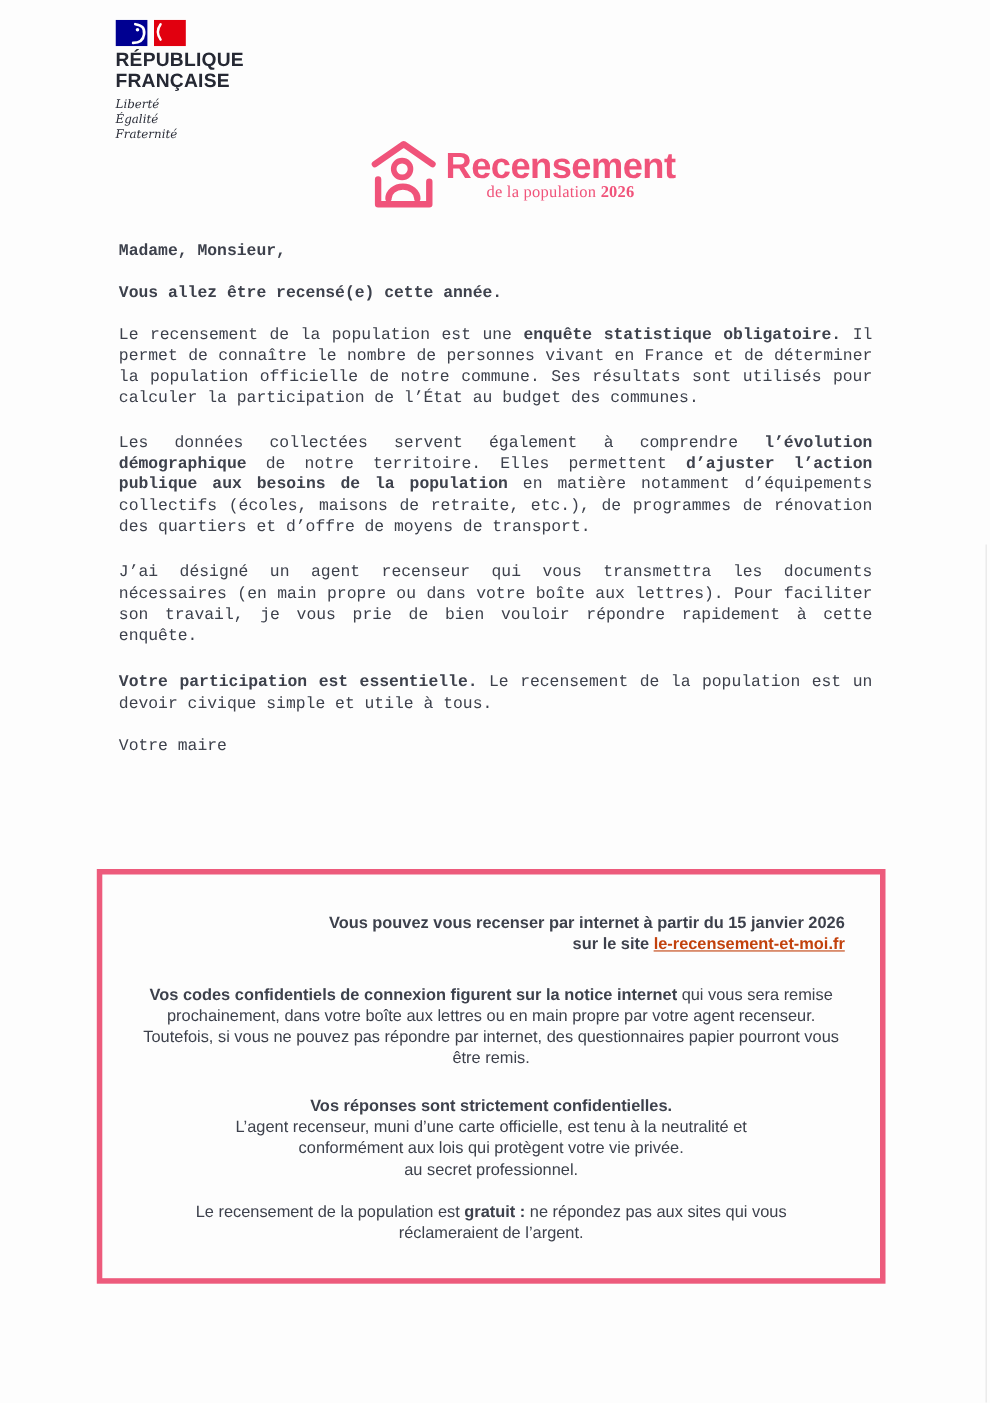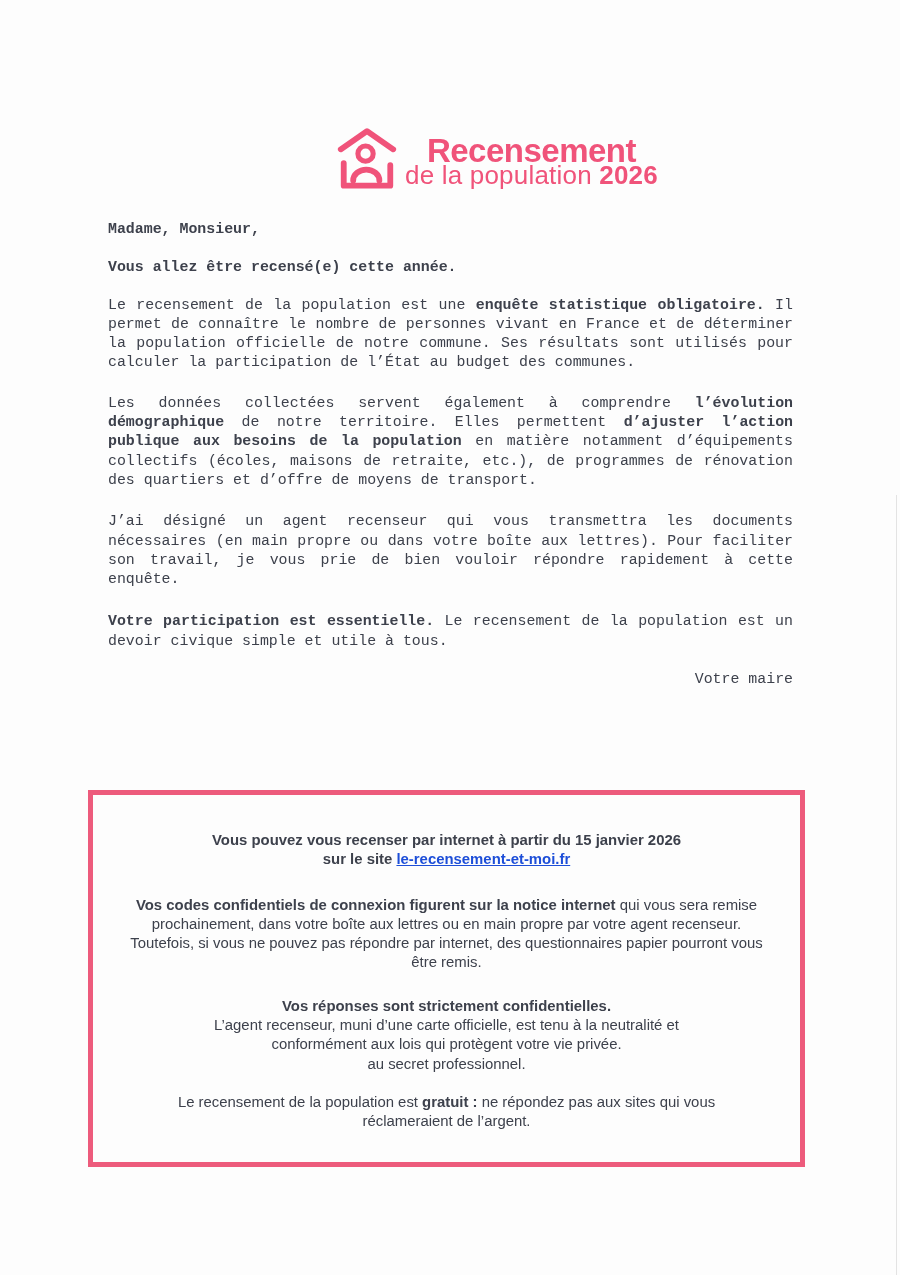--- a/index.html
+++ b/index.html
@@ -29,74 +29,93 @@
 
   
   .census-logo { position: absolute; left: 335px; top: 122px; display: flex; text-align: center; }
   .census-icon { width: 64px; height: 72px; }
   .census-text { margin-left: 6px; margin-top: 12px; }
   .census-title {
     font-weight: 700; font-size: 33px; line-height: 33px;
     color: #f0537a; letter-spacing: -0.5px;
   }
   .census-sub {
-    font-size: 26px; line-height: 20px; color: #f0537a; letter-spacing: 0.2px;
+    font-size: 15px; line-height: 20px; color: #f0537a; letter-spacing: 0.2px;
     margin-top: -2px;
+    font-family: Liberation Serif, serif;
   }
   .census-sub .year { font-weight: 700; }
 
   
   .letter {
     position: absolute; left: 108px; top: 220px; width: 685px;
     font-size: 14.9px; line-height: 19.3px; text-align: justify; font-family: Liberation Mono, monospace;
   }
   .letter p { margin: 0; }
   .b { font-weight: 700; }
   .greeting { font-weight: 700; margin-bottom: 19px !important; }
   .subject  { font-weight: 700; margin-bottom: 18px !important; }
   .p1 { margin-bottom: 21px !important; }
   .p2 { margin-bottom: 22px !important; }
   .p3 { margin-bottom: 23px !important; }
   .p4 { margin-bottom: 19px !important; }
   .p5 { margin-bottom: 47px !important; }
-  .signature { text-align: right; }
+  .signature { }
 
   
   .info-box {
     position: absolute; left: 88px; top: 790px;
     width: 717px; height: 377px;
     border: 5px solid #ed5b7c;
     box-sizing: border-box;
     text-align: center;
     font-size: 14.9px; line-height: 19.3px;
     padding: 36px 32px 0 32px;
   }
   .box-headline { font-weight: 700; margin: 0 0 26px 0; }
-  .box-headline .line { display: block; }
+  .box-headline .line { display: block; text-align: right; }
   .box-link {
-    color: #1d4ed8; text-decoration: underline; font-weight: 700;
+    color: #c2410c; text-decoration: underline; font-weight: 700;
     cursor: pointer;
   }
   .box-codes { margin: 0 0 24px 0; }
   .box-confidential { margin: 0 0 19px 0; }
   .box-confidential .line { display: block; }
   .box-title { font-weight: 700; display: block; }
   .box-gratuit { margin: 0 auto; width: 625px; }
 
   
   .scan-edge {
     position: absolute; right: 3px; top: 495px; bottom: 0;
     width: 1px; background: #e3e3e3;
   }
 </style>
 </head>
 <body>
 
 <div class="page">
 
+  <div class="rf-block">
+    <svg class="rf-flag" viewBox="0 0 64 24">
+      <rect x="0" y="0" width="29" height="24" fill="#000091"></rect>
+      <rect x="35" y="0" width="29" height="24" fill="#e1000f"></rect>
+      <path d="M18,4 q9,1 8,9 q-1,8 -10,8" stroke="#ffffff" stroke-width="2.4" fill="none" stroke-linecap="round"></path>
+      <circle cx="20" cy="9" r="1.6" fill="#ffffff"></circle>
+      <path d="M41,4 q-5,7 0,14" stroke="#ffffff" stroke-width="2.2" fill="none" stroke-linecap="round"></path>
+    </svg>
+    <div class="rf-title">
+      <div>RÉPUBLIQUE</div>
+      <div>FRANÇAISE</div>
+    </div>
+    <div class="rf-motto">
+      <div>Liberté</div>
+      <div>Égalité</div>
+      <div>Fraternité</div>
+    </div>
+  </div>
 
   <div class="census-logo">
     <svg class="census-icon" viewBox="0 0 88 96">
       <polyline points="8,36 44,11 80,36" fill="none" stroke="#f0537a" stroke-width="8" stroke-linecap="round" stroke-linejoin="round"></polyline>
       <path d="M12,55 L12,86 L76,86 L76,58" fill="none" stroke="#f0537a" stroke-width="8" stroke-linecap="round" stroke-linejoin="round"></path>
       <circle cx="42" cy="42" r="10.5" fill="none" stroke="#f0537a" stroke-width="7"></circle>
       <path d="M25,79 A18,15 0 0 1 61,79" fill="none" stroke="#f0537a" stroke-width="8" stroke-linecap="round"></path>
     </svg>
     <div class="census-text">
       <div class="census-title">Recensement</div>

